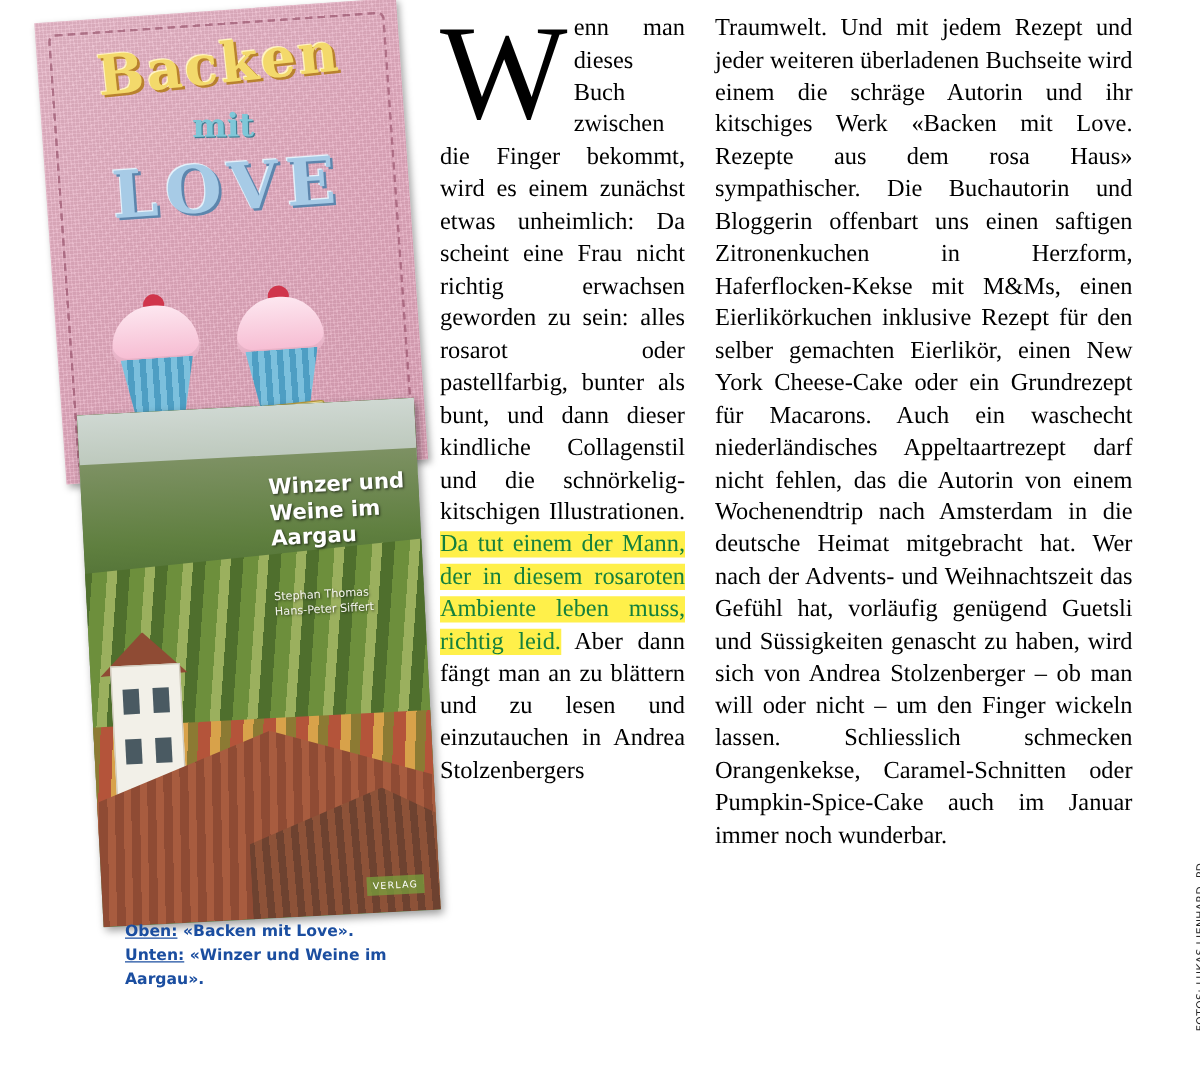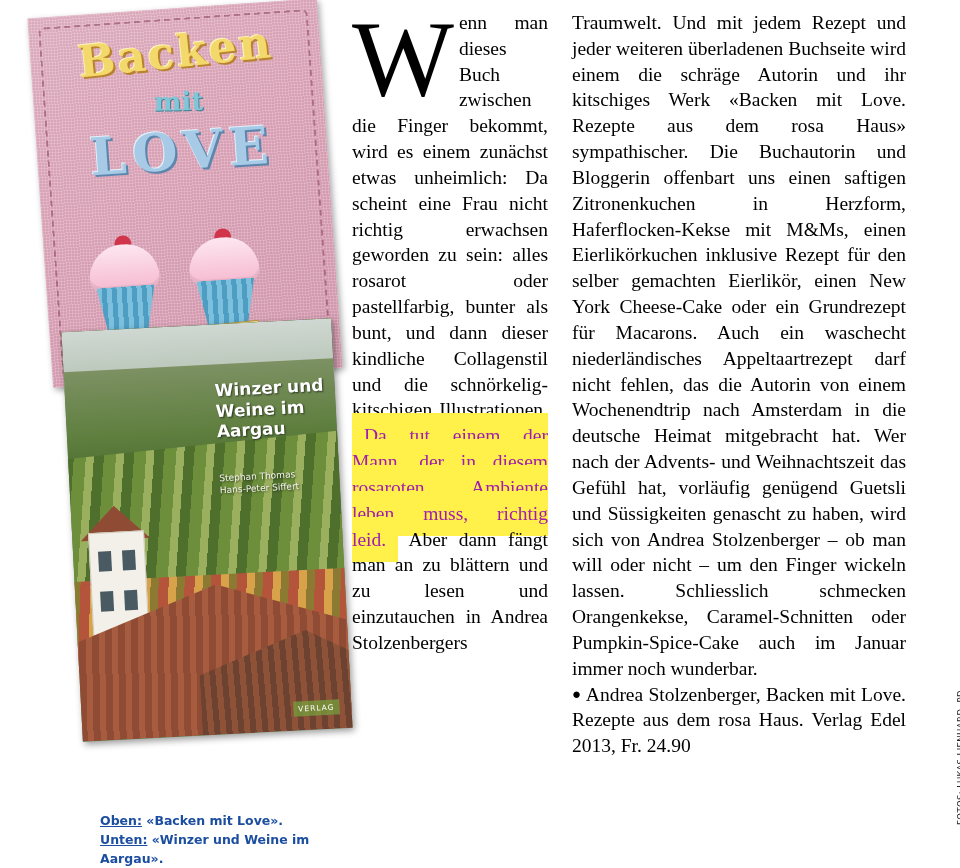--- a/index.html
+++ b/index.html
@@ -239,21 +239,21 @@
     color: #ffffff;
     background: rgba(120,160,60,0.75);
     padding: 3px 5px;
     letter-spacing: 1px;
   }
 
   
   .caption {
     position: absolute;
     left: 100px;
-    top: 812px;
+    top: 736px;
     width: 215px;
     font-family: "DejaVu Sans", sans-serif;
     font-weight: bold;
     font-size: 12.5px;
     line-height: 1.5;
     color: #1b4ea0;
   }
   .caption u { text-decoration: underline; }
 
   
@@ -281,22 +281,22 @@
     float: left;
     font-family: "Liberation Serif", serif;
     font-size: 108px;
     line-height: 0.80;
     padding: 4px 5px 0 0;
     margin-top: 2px;
   }
 
   mark.hl {
     background: #fff04a;
-    color: #a21caf;
-    padding: 12px;
+    color: #15803d;
+    padding: 0;
   }
 
   .byline {
     font-style: italic;
   }
   .bookinfo {
     margin-top: 0;
   }
   .bullet {
     font-size: 15px;
@@ -387,19 +387,18 @@
     <u>Oben:</u><span> «Backen mit Love».</span>
     <u>Unten:</u><span> «Winzer und Weine im Aargau».</span>
   </div>
 
   <div class="col col-1">
     <span class="dropcap">W</span><span>enn man dieses Buch zwischen die Finger bekommt, wird es einem zunächst etwas unheimlich: Da scheint eine Frau nicht richtig erwachsen geworden zu sein: alles rosarot oder pastellfarbig, bunter als bunt, und dann dieser kindliche Collagenstil und die schnörkelig-kitschigen Illustrationen. </span><mark class="hl">Da tut einem der Mann, der in diesem rosaroten Ambiente leben muss, richtig leid.</mark><span> Aber dann fängt man an zu blättern und zu lesen und einzutauchen in Andrea Stolzenbergers</span>
   </div>
 
   <div class="col col-2">
     <span>Traumwelt. Und mit jedem Rezept und jeder weiteren überladenen Buchseite wird einem die schräge Autorin und ihr kitschiges Werk «Backen mit Love. Rezepte aus dem rosa Haus» sympathischer. Die Buchautorin und Bloggerin offenbart uns einen saftigen Zitronenkuchen in Herzform, Haferflocken-Kekse mit M&amp;Ms, einen Eierlikörkuchen inklusive Rezept für den selber gemachten Eierlikör, einen New York Cheese-Cake oder ein Grundrezept für Macarons. Auch ein waschecht niederländisches Appeltaartrezept darf nicht fehlen, das die Autorin von einem Wochenendtrip nach Amsterdam in die deutsche Heimat mitgebracht hat. Wer nach der Advents- und Weihnachtszeit das Gefühl hat, vorläufig genügend Guetsli und Süssigkeiten genascht zu haben, wird sich von Andrea Stolzenberger – ob man will oder nicht – um den Finger wickeln lassen. Schliesslich schmecken Orangenkekse, Caramel-Schnitten oder Pumpkin-Spice-Cake auch im Januar immer noch wunderbar.</span>
-    <div class="bookinfo"><span class="bullet">●</span><span> Andrea Stolzenberger, Backen mit Love. Rezepte aus dem rosa Haus. Verlag Edel 2013, Fr. 24.90</span></div>
   </div>
 
   <div class="credit">FOTOS: LUKAS LIENHARD, PD</div>
 
 
 </div>
 
 </body></html>

